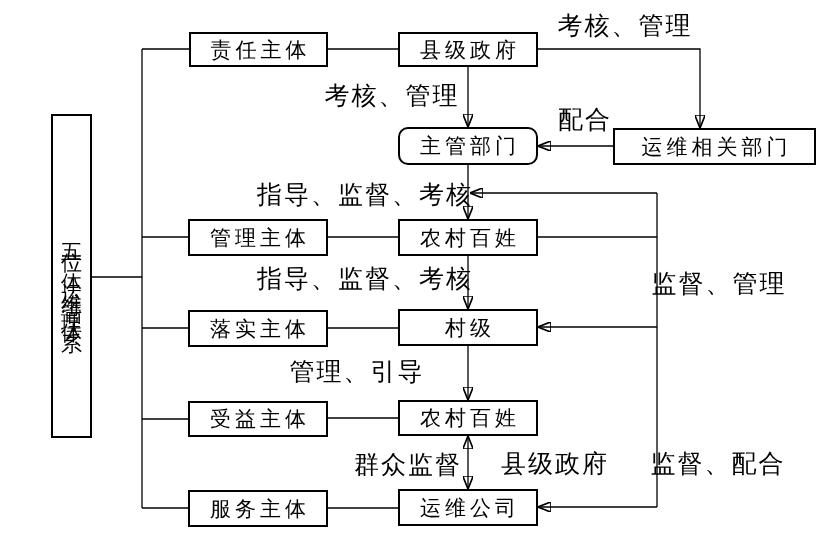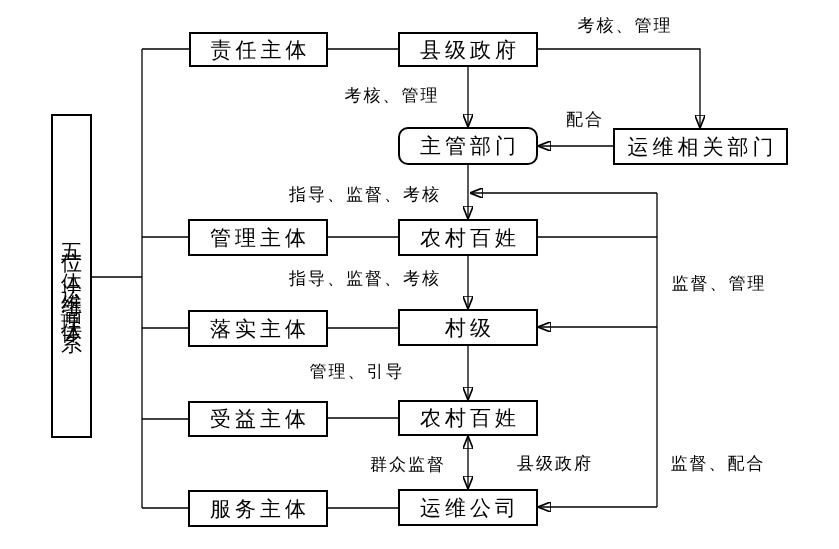--- a/index.html
+++ b/index.html
@@ -30,38 +30,38 @@
   .vtitle {
     writing-mode: vertical-rl;
     text-orientation: upright;
     letter-spacing: 10px;
     text-indent: 0;
     font-size: 21px;
   }
   .elabel {
     position: absolute;
     transform: translate(-50%, -50%);
-    font-size: 17px;
+    font-size: 25px;
     letter-spacing: 2px;
     white-space: nowrap;
   }
   
   .n-title     { left: 51px;  top: 114px; width: 41px;  height: 324px; }
   .n-duty      { left: 189px; top: 32px;  width: 139px; height: 35px; }
   .n-manage    { left: 188px; top: 219px; width: 140px; height: 37px; }
   .n-implement { left: 188px; top: 310px; width: 140px; height: 37px; }
   .n-benefit   { left: 188px; top: 401px; width: 140px; height: 36px; }
   .n-service   { left: 188px; top: 490px; width: 140px; height: 37px; }
   .n-county    { left: 398px; top: 32px;  width: 140px; height: 35px; }
   .n-dept      { left: 398px; top: 127px; width: 140px; height: 38px; border-radius: 10px; }
   .n-town      { left: 398px; top: 219px; width: 140px; height: 37px; }
   .n-village   { left: 398px; top: 309px; width: 140px; height: 37px; }
   .n-farmers   { left: 398px; top: 400px; width: 140px; height: 36px; }
   .n-company   { left: 398px; top: 489px; width: 140px; height: 37px; }
-  .n-related   { left: 613px; top: 128px; width: 175px; height: 37px; }
+  .n-related   { left: 613px; top: 128px; width: 203px; height: 37px; }
   
   .l-assess-top    { left: 625px; top: 25px; }
   .l-assess-left   { left: 392px; top: 95px; }
   .l-cooperate     { left: 585px; top: 119px; }
   .l-guide-upper   { left: 365px; top: 194px; }
   .l-guide-lower   { left: 365px; top: 278px; }
   .l-sup-manage    { left: 719px; top: 283px; }
   .l-manage-guide  { left: 357px; top: 371px; }
   .l-mass-sup      { left: 362px; top: 464px; margin-left: 46px; }
   .l-coop-manage   { left: 555px; top: 463px; }

